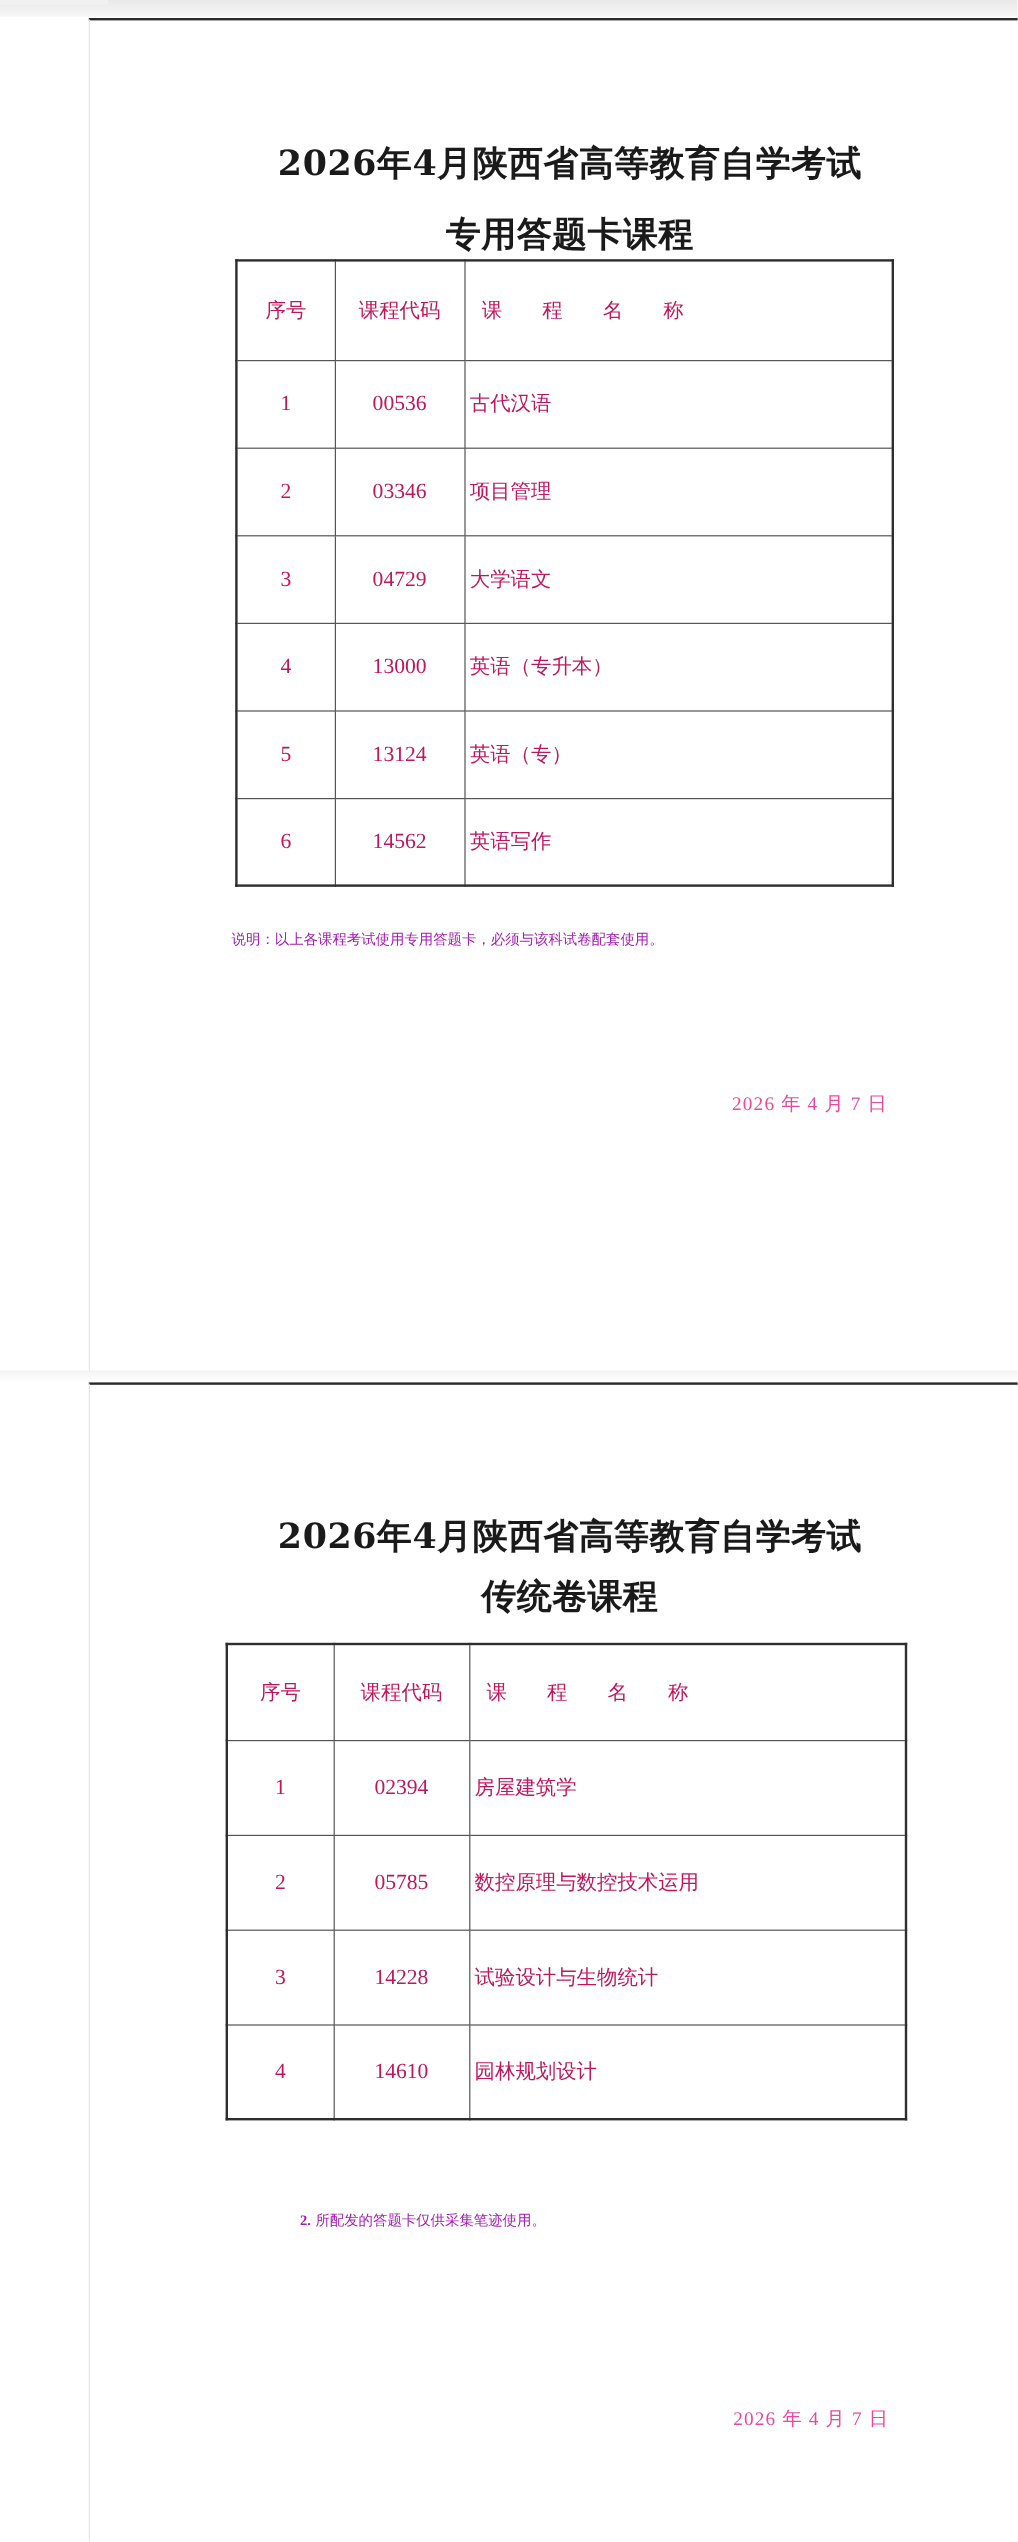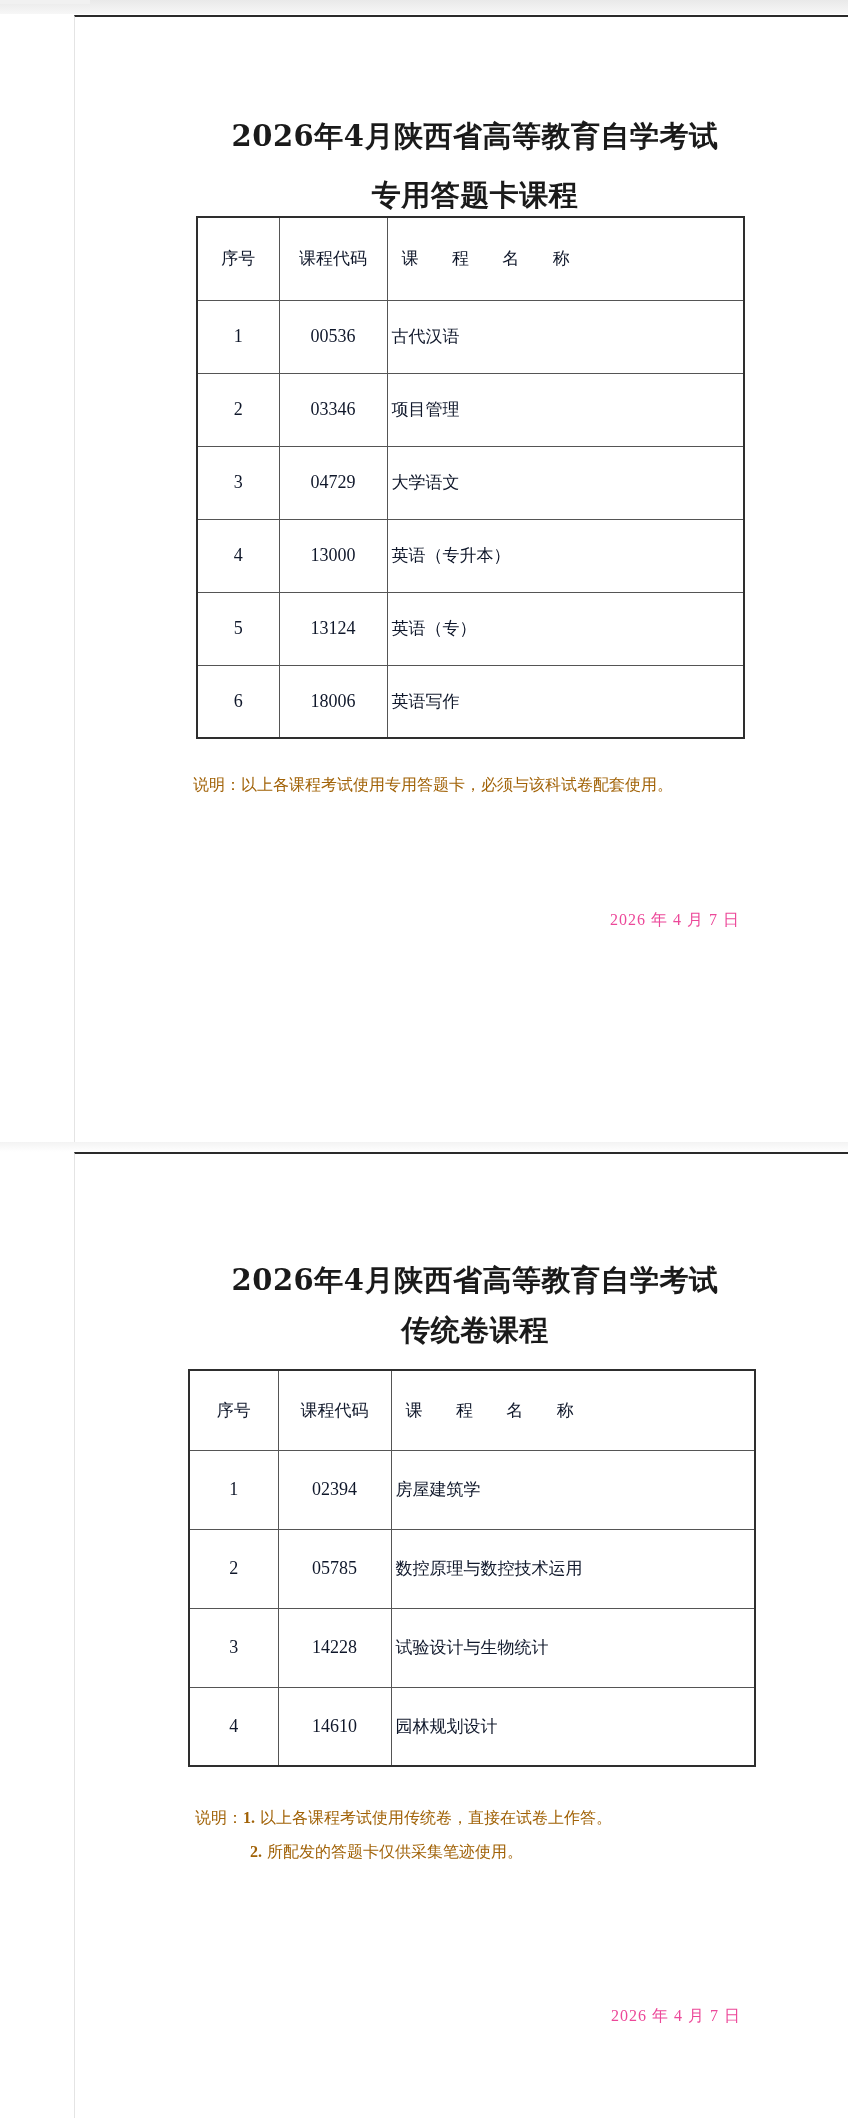--- a/index.html
+++ b/index.html
@@ -27,34 +27,34 @@
   .title {
     position: absolute; left: 0; width: 800px; text-align: center;
     font-family: "DejaVu Serif", "Liberation Serif", serif;
     font-weight: bold; font-size: 29px; color: #1a1a1a; line-height: 36px;
     letter-spacing: 0.5px;
   }
   table.course {
     position: absolute; border-collapse: collapse;
     border: 2px solid #2e2e2e;
     font-family: "DejaVu Sans", "Liberation Sans", sans-serif;
-    font-size: 17px; color: #0f172a;
+    font-size: 17px; color: #be185d;
   }
   table.course th, table.course td {
     border: 1px solid #555; padding: 0; font-weight: normal;
   }
   table.course th { font-family: "DejaVu Sans", sans-serif; }
   table.course td.num, table.course td.code {
     text-align: center; font-family: "Liberation Serif", "DejaVu Serif", serif; font-size: 18px;
   }
   table.course td.name { text-align: left; padding-left: 4px; }
   th.name-h { letter-spacing: 14px; text-align: left; padding-left: 14px !important; }
   .note {
     position: absolute; font-family: "DejaVu Sans", "Liberation Sans", sans-serif;
-    font-size: 16px; color: #a16207; white-space: nowrap;
+    font-size: 12px; color: #a21caf; white-space: nowrap;
   }
   .note b { font-family: "Liberation Serif", serif; }
   .date {
     position: absolute; font-family: "Liberation Serif", "DejaVu Serif", serif;
     font-size: 16px; color: #ec4899; white-space: nowrap; letter-spacing: 1px;
   }
 </style>
 </head>
 <body>
 
@@ -98,21 +98,21 @@
       <td class="code">13000</td>
       <td class="name">英语（专升本）</td>
     </tr>
     <tr style="height:73px;">
       <td class="num">5</td>
       <td class="code">13124</td>
       <td class="name">英语（专）</td>
     </tr>
     <tr style="height:73px;">
       <td class="num">6</td>
-      <td class="code">18006</td>
+      <td class="code">14562</td>
       <td class="name">英语写作</td>
     </tr>
   </tbody>
     </table>
 
   <div class="note" style="left:118px; top:758px;">
     <span>说明：</span><span>以上各课程考试使用专用答题卡，必须与该科试卷配套使用。</span>
   </div>
 
   <div class="date" style="left:535px; top:893px;">2026 年 4 月 7 日</div>
@@ -152,21 +152,18 @@
       <td class="name">试验设计与生物统计</td>
     </tr>
     <tr style="height:79px;">
       <td class="num">4</td>
       <td class="code">14610</td>
       <td class="name">园林规划设计</td>
     </tr>
   </tbody>
     </table>
 
-  <div class="note" style="left:120px; top:654px;">
-    <span>说明：</span><b>1.</b> <span>以上各课程考试使用传统卷，直接在试卷上作答。</span>
-  </div>
   <div class="note" style="left:175px; top:688px;">
     <b>2.</b> <span>所配发的答题卡仅供采集笔迹使用。</span>
   </div>
 
   <div class="date" style="left:536px; top:852px;">2026 年 4 月 7 日</div>
 </div>
 
 </body></html>

